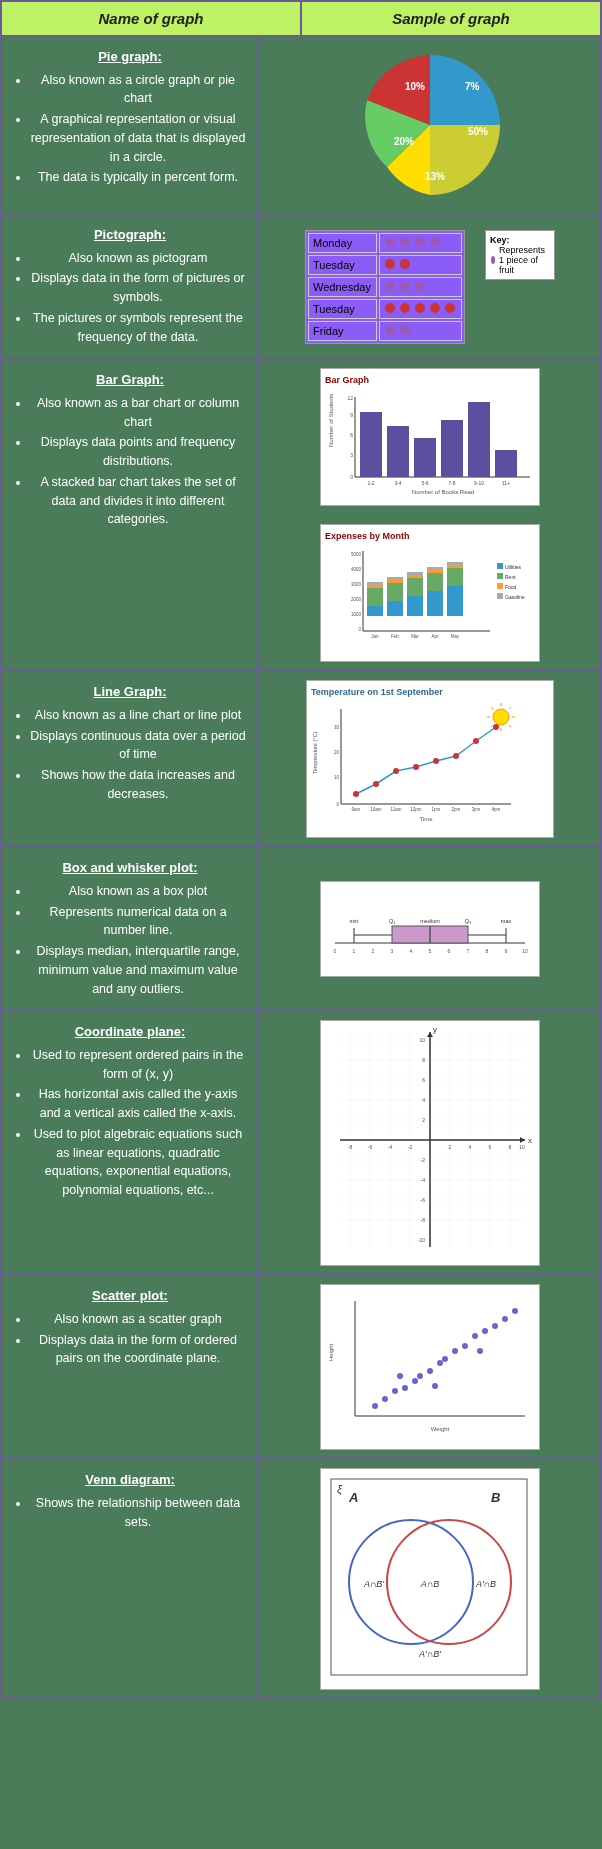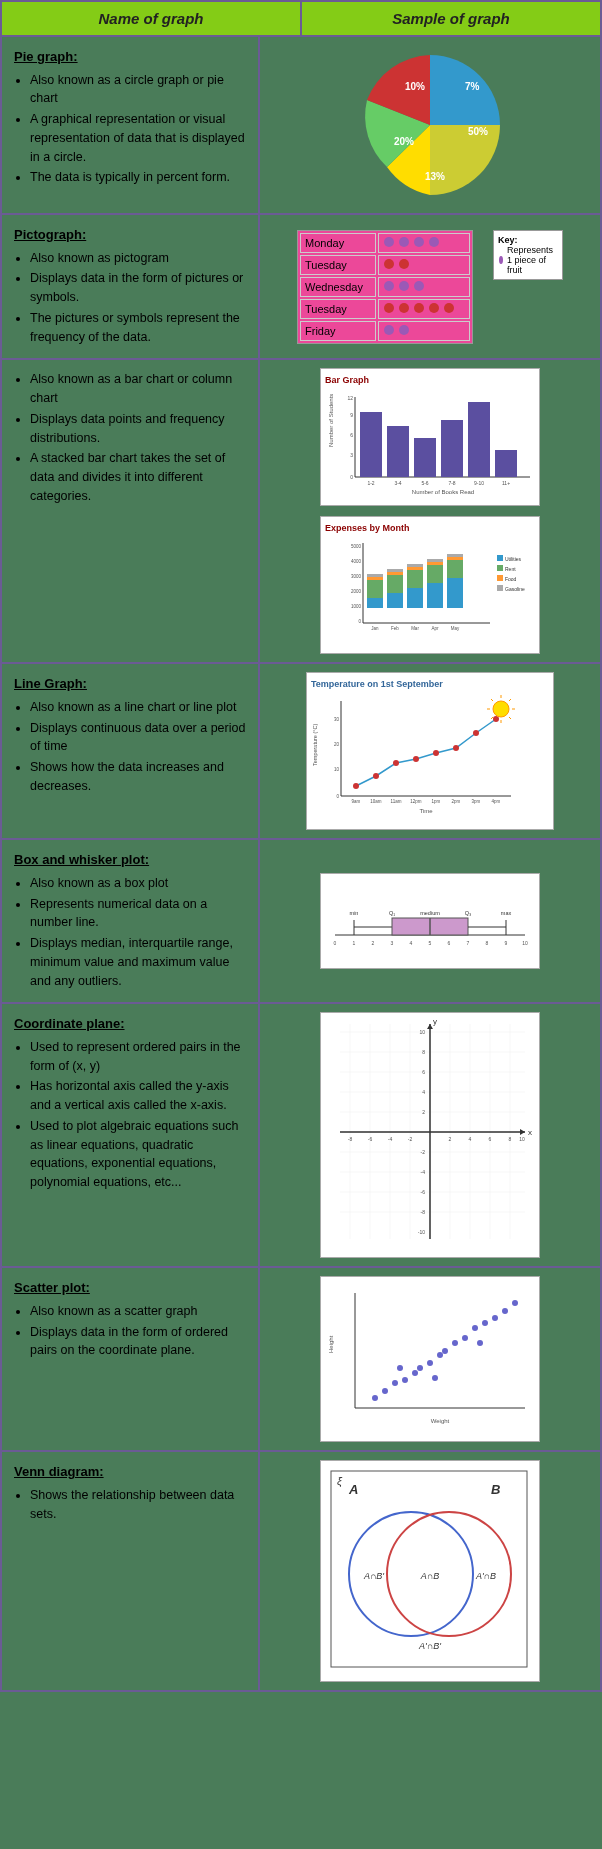--- a/index.html
+++ b/index.html
@@ -7,21 +7,21 @@
       width: 602px;
       font-family: Arial, sans-serif;
       background: #4a7c59;
     }
     .table-container {
       width: 602px;
       border: 2px solid #6b5b95;
     }
     .header-row {
       display: flex;
-      background: #84cc16;
+      background: #bef264;
       border-bottom: 2px solid #6b5b95;
     }
     .header-cell {
       flex: 1;
       text-align: center;
       font-weight: bold;
       font-size: 15px;
       padding: 8px 4px;
       border-right: 2px solid #6b5b95;
       color: #222;
@@ -32,23 +32,24 @@
       display: flex;
       border-bottom: 2px solid #6b5b95;
       background: #4a7c59;
     }
     .data-row:last-child { border-bottom: none; }
     .name-cell {
       width: 258px;
       min-width: 258px;
       padding: 10px 12px;
       border-right: 2px solid #6b5b95;
-      color: #000000;
+      color: #ffffff;
       font-size: 12.5px;
       line-height: 1.5;
+      text-align: center;
     }
     .name-cell strong {
       font-size: 13px;
       display: block;
       margin-bottom: 4px;
       text-decoration: underline;
     }
     .name-cell ul {
       list-style: disc;
       padding-left: 16px;
@@ -64,23 +65,23 @@
       align-items: center;
       justify-content: center;
       background: #4a7c59;
       gap: 6px;
     }
     .pie-svg { width: 160px; height: 160px; }
 
     
     .picto-table {
       border: 1px solid #999;
-      background: #ec4899;
+      background: #8b5cf6;
       font-size: 11px;
-      width: 176px;
+      width: 160px;
     }
     .picto-table td {
       padding: 2px 4px;
       border: 1px solid #ccc;
     }
     .picto-dot {
       display: inline-block;
       width: 10px; height: 10px;
       border-radius: 50%;
       background: #9b59b6;
@@ -212,20 +213,21 @@
             <span class="picto-dot" style="background:#9b59b6;width:8px;height:8px;"></span>
             Represents 1 piece of fruit
           </div>
         </div>
       </div>
     </div>
   </div>
 
   <div class="data-row">
     <div class="name-cell">
+      <strong>Bar Graph:</strong>
       <ul>
         <li>Also known as a bar chart or column chart</li>
         <li>Displays data points and frequency distributions.</li>
         <li>A stacked bar chart takes the set of data and divides it into different categories.</li>
       </ul>
     </div>
     <div class="sample-cell">
 
       <div class="chart-box">
         <div class="chart-title">Bar Graph</div>
@@ -253,21 +255,21 @@
           <text x="118" y="107" font-size="6" fill="#555" text-anchor="middle">Number of Books Read</text>
 
           <text x="28" y="92" font-size="5" fill="#555" text-anchor="end">0</text>
           <text x="28" y="70" font-size="5" fill="#555" text-anchor="end">3</text>
           <text x="28" y="50" font-size="5" fill="#555" text-anchor="end">6</text>
           <text x="28" y="30" font-size="5" fill="#555" text-anchor="end">9</text>
           <text x="28" y="13" font-size="5" fill="#555" text-anchor="end">12</text>
         </svg>
       </div>
 
-      <div class="chart-box" style="margin-top:4px;">
+      <div class="chart-box" style="margin-top:12px;">
         <div class="chart-title" style="color:#8b0000;">Expenses by Month</div>
         <svg width="210" height="110">
 
           <line x1="38" y1="8" x2="38" y2="88" stroke="#333" stroke-width="1"></line>
           <line x1="38" y1="88" x2="165" y2="88" stroke="#333" stroke-width="1"></line>
 
           <text x="36" y="88" font-size="4.5" fill="#555" text-anchor="end">0</text>
           <text x="36" y="73" font-size="4.5" fill="#555" text-anchor="end">1000</text>
           <text x="36" y="58" font-size="4.5" fill="#555" text-anchor="end">2000</text>
           <text x="36" y="43" font-size="4.5" fill="#555" text-anchor="end">3000</text>

